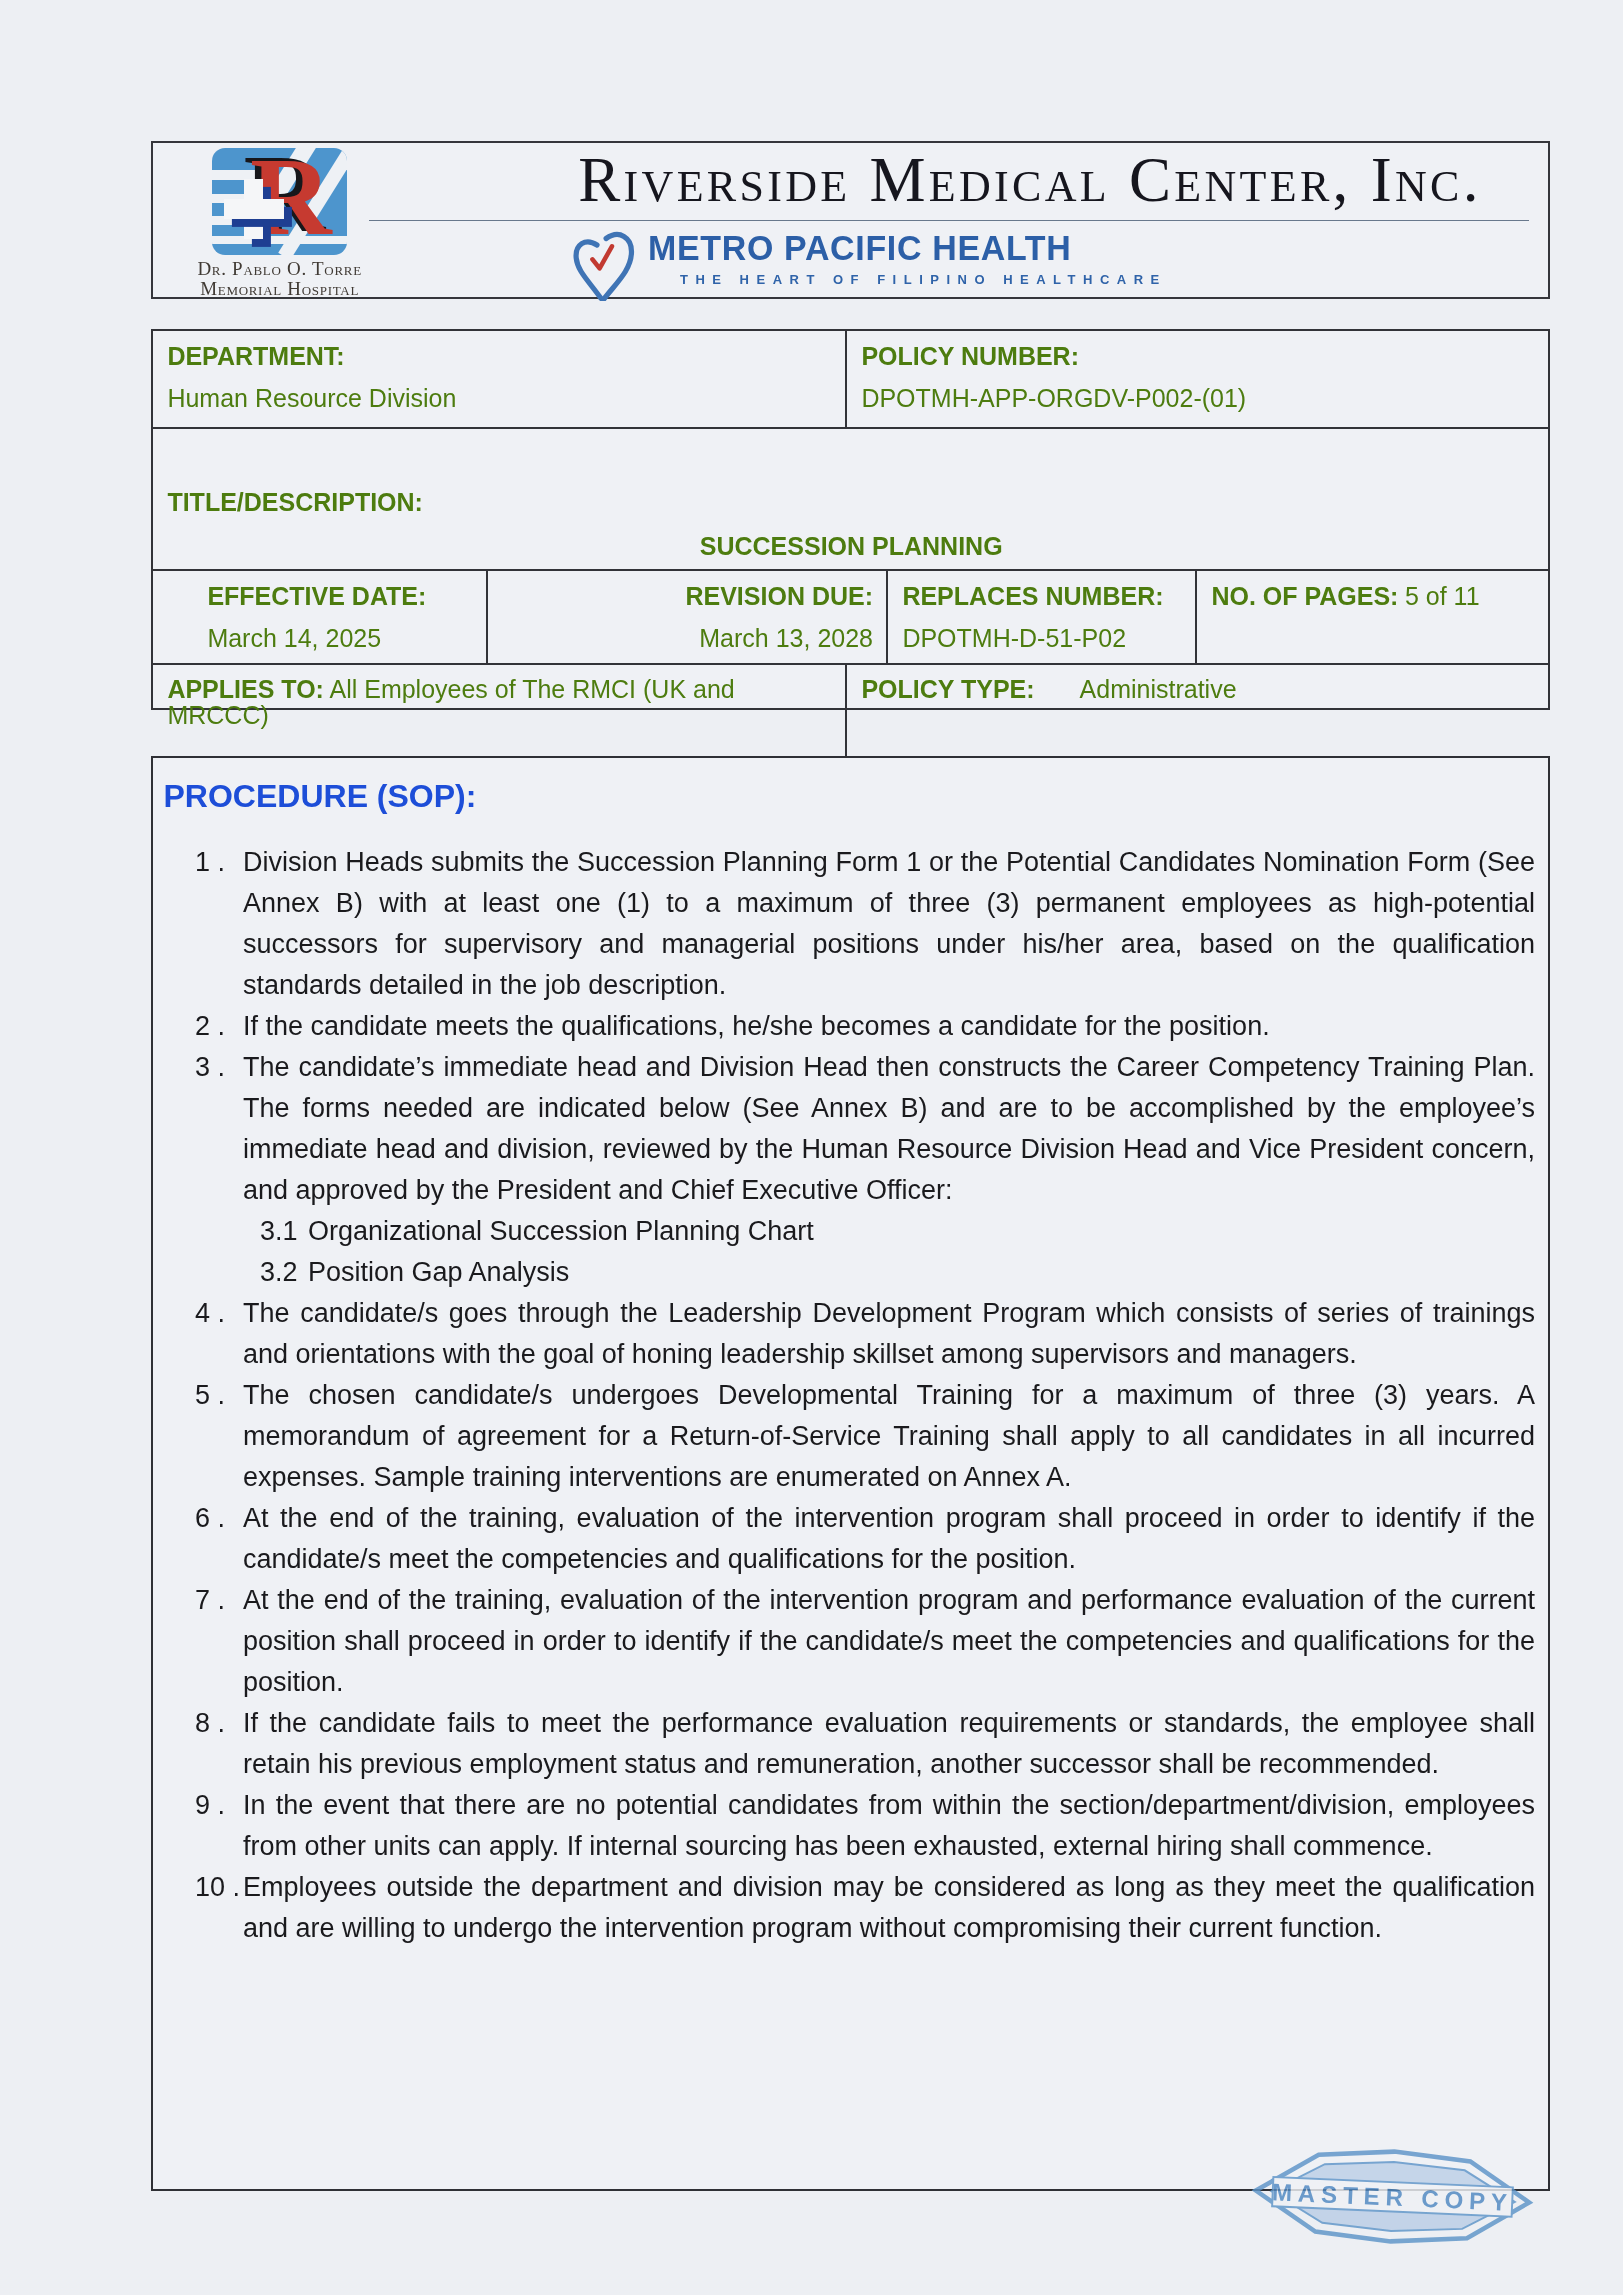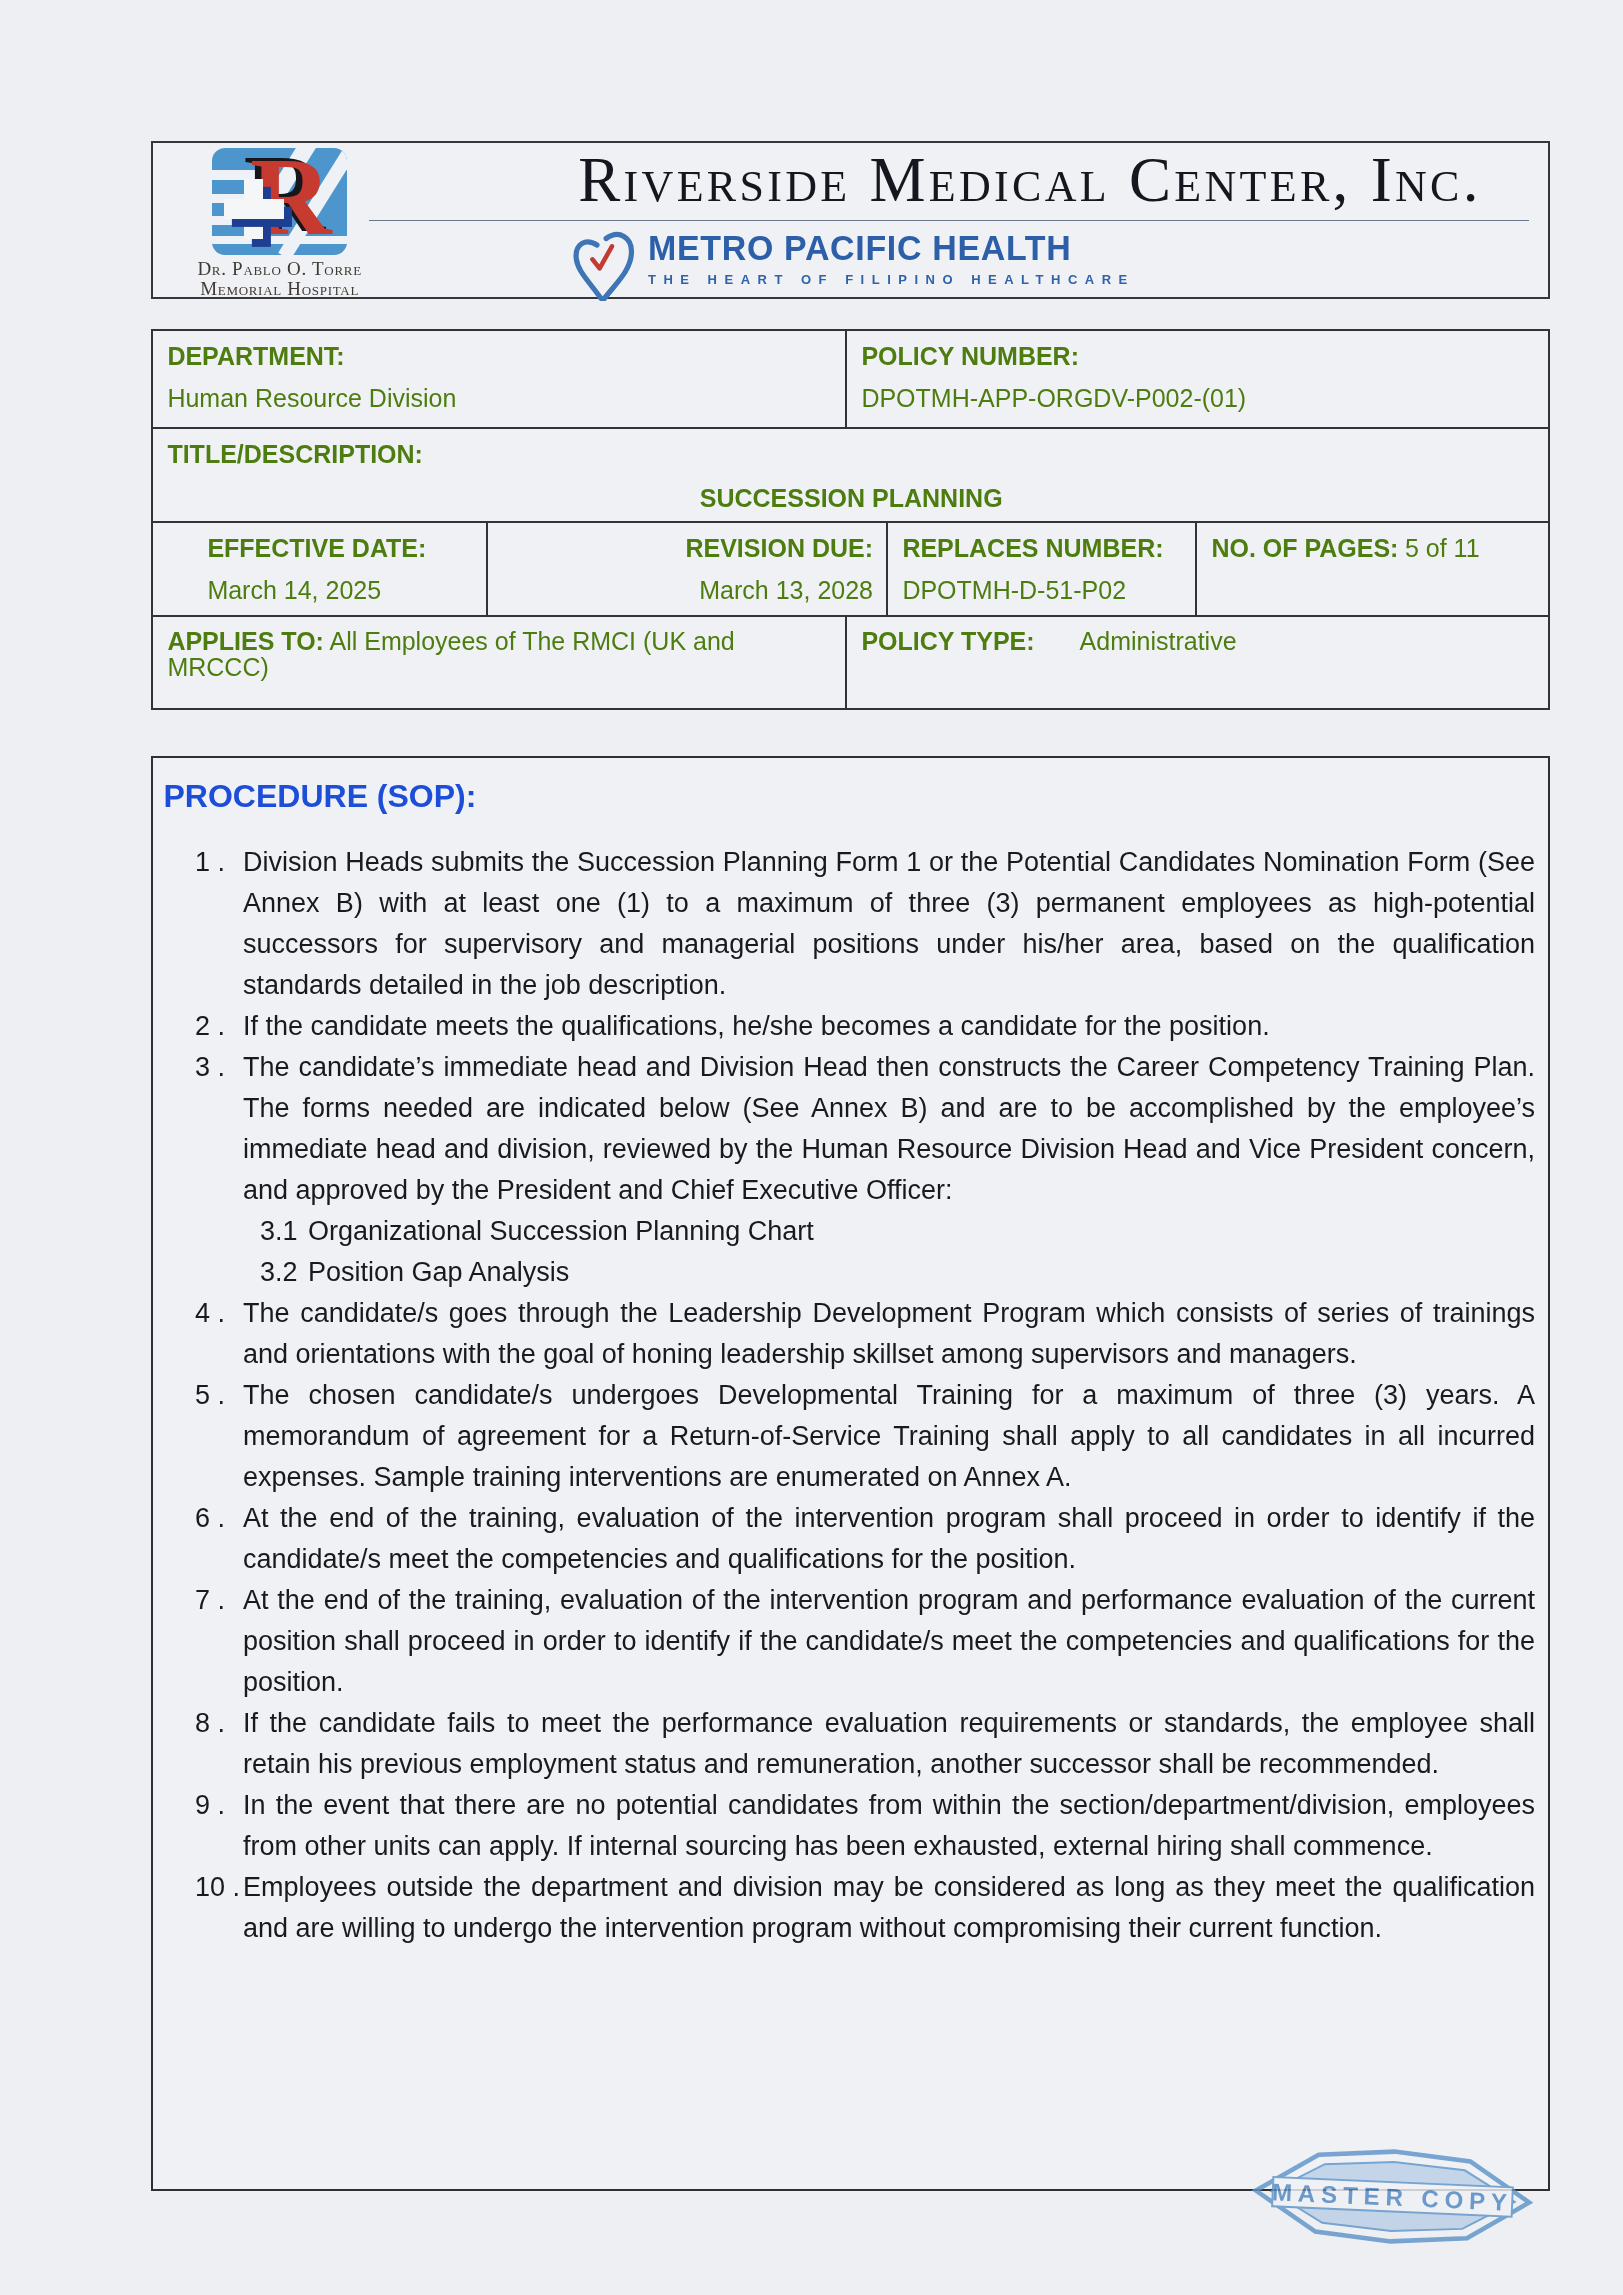--- a/index.html
+++ b/index.html
@@ -49,36 +49,36 @@
   .title-rule{position:absolute;left:216px;top:77px;width:1160px;height:1.3px;background:#68788c;}
   .brand{position:absolute;left:418px;top:82px;width:589px;}
   .heart-icon{position:absolute;left:0;top:2.6px;}
   .brand-text{position:absolute;left:77px;top:2.6px;}
   .brand-name{
     font-size:35px;font-weight:700;color:#2c5fa7;letter-spacing:0.7px;
     transform:scaleX(0.97);transform-origin:left;white-space:nowrap;
   }
   .brand-tagline{
     margin-top:4.6px;font-size:13px;font-weight:700;color:#2f63a9;
-    letter-spacing:7.5px;white-space:nowrap;
+    letter-spacing:7.5px;white-space:nowrap;margin-left:32px;
   }
   
   .itable{
     position:absolute;left:151px;top:329px;width:1399px;height:381px;
     border:2px solid #323338;box-sizing:border-box;background:#eff1f5;
     font-size:25px;color:#4d7c0f;
   }
   .itable .row{display:flex;box-sizing:border-box;}
   .itable .row.rb{border-bottom:2px solid #323338;}
   .itable .cell{box-sizing:border-box;padding:10.5px 13px 0 14.4px;}
   .itable .cell.cr{border-right:2px solid #323338;}
   .lbl{font-weight:700;}
   .val{display:block;margin-top:13px;}
   .r1{height:98px;}
-  .r2{height:94px;}
+  .r2{height:94px;margin-top:48px;}
   .r3{height:94px;padding-left:40px;}
   .r4{height:91px;}
   .w-a{width:694px;}
   .w-b{flex:1;}
   .c3a{width:295px;}
   .c3b{width:400px;text-align:right;}
   .c3c{width:309px;}
   .c3d{flex:1;}
   .title-cell{width:100%;}
   .title-center{display:block;text-align:center;font-weight:700;margin-top:15.7px;}

